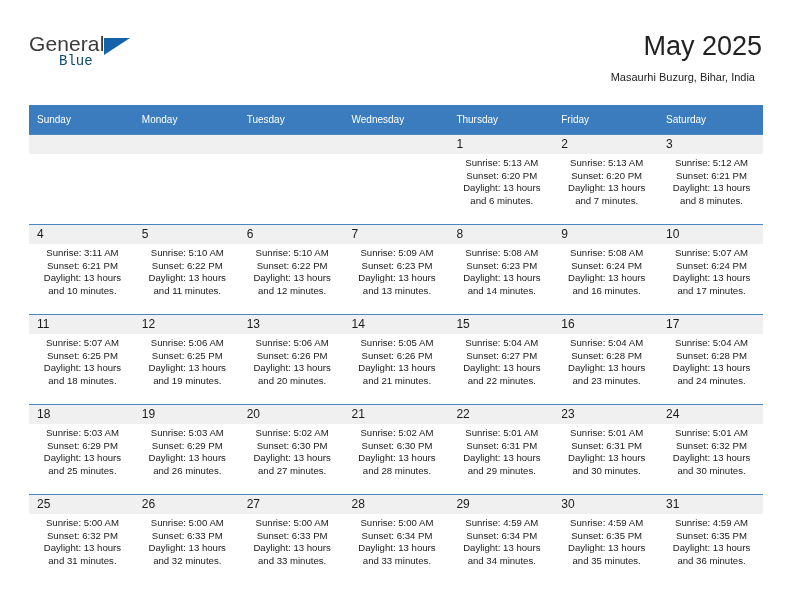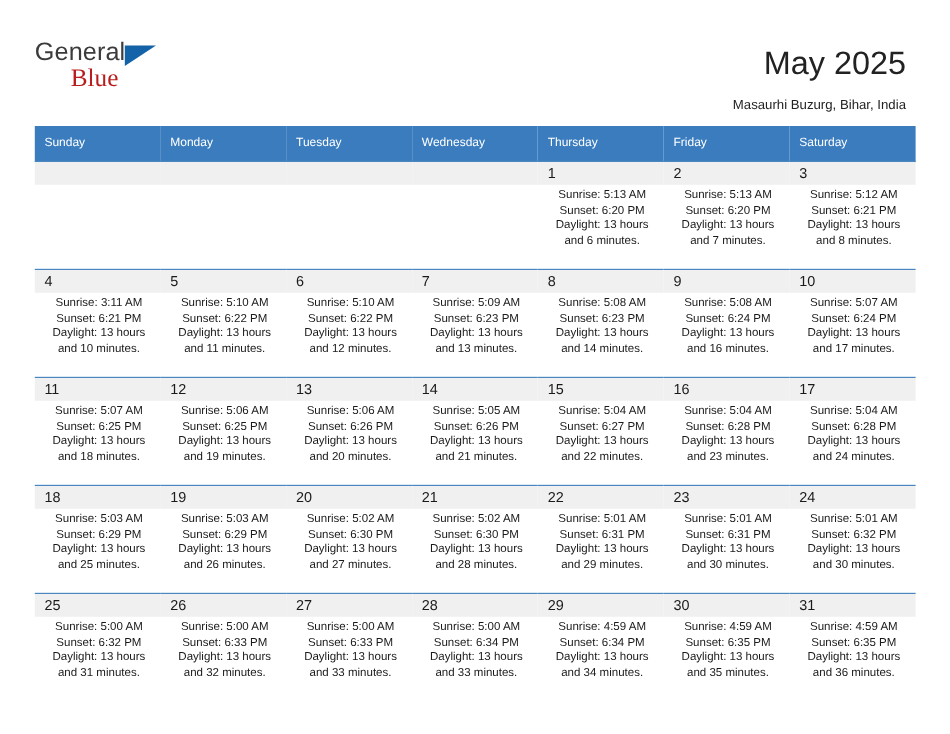--- a/index.html
+++ b/index.html
@@ -51,36 +51,36 @@
     top: 6px;
     width: 0;
     height: 0;
     border-left: 26px solid #1463a8;
     border-bottom: 17px solid transparent;
   }
   .brand-blue {
     position: absolute;
     left: 30px;
     top: 21px;
-    font-size: 21px;
-    color: #b91c1c;
-    font-family: Liberation Serif, serif;
+    font-size: 14px;
+    color: #0c4a6e;
+    font-family: Liberation Mono, monospace;
   }
   .title-block {
     position: absolute;
     right: 0;
     top: 0;
     text-align: right;
   }
   .cal-title {
     font-size: 27px;
     color: #222222;
     line-height: 34px;
     font-weight: normal;
-    margin: 8px;
+    margin: 1px;
     font-family: "Liberation Sans", sans-serif;
   }
   .cal-subtitle {
     font-size: 11px;
     color: #222222;
     line-height: 20px;
     margin: 4px 8px 0 0;
     font-family: "Liberation Sans", sans-serif;
   }
 

